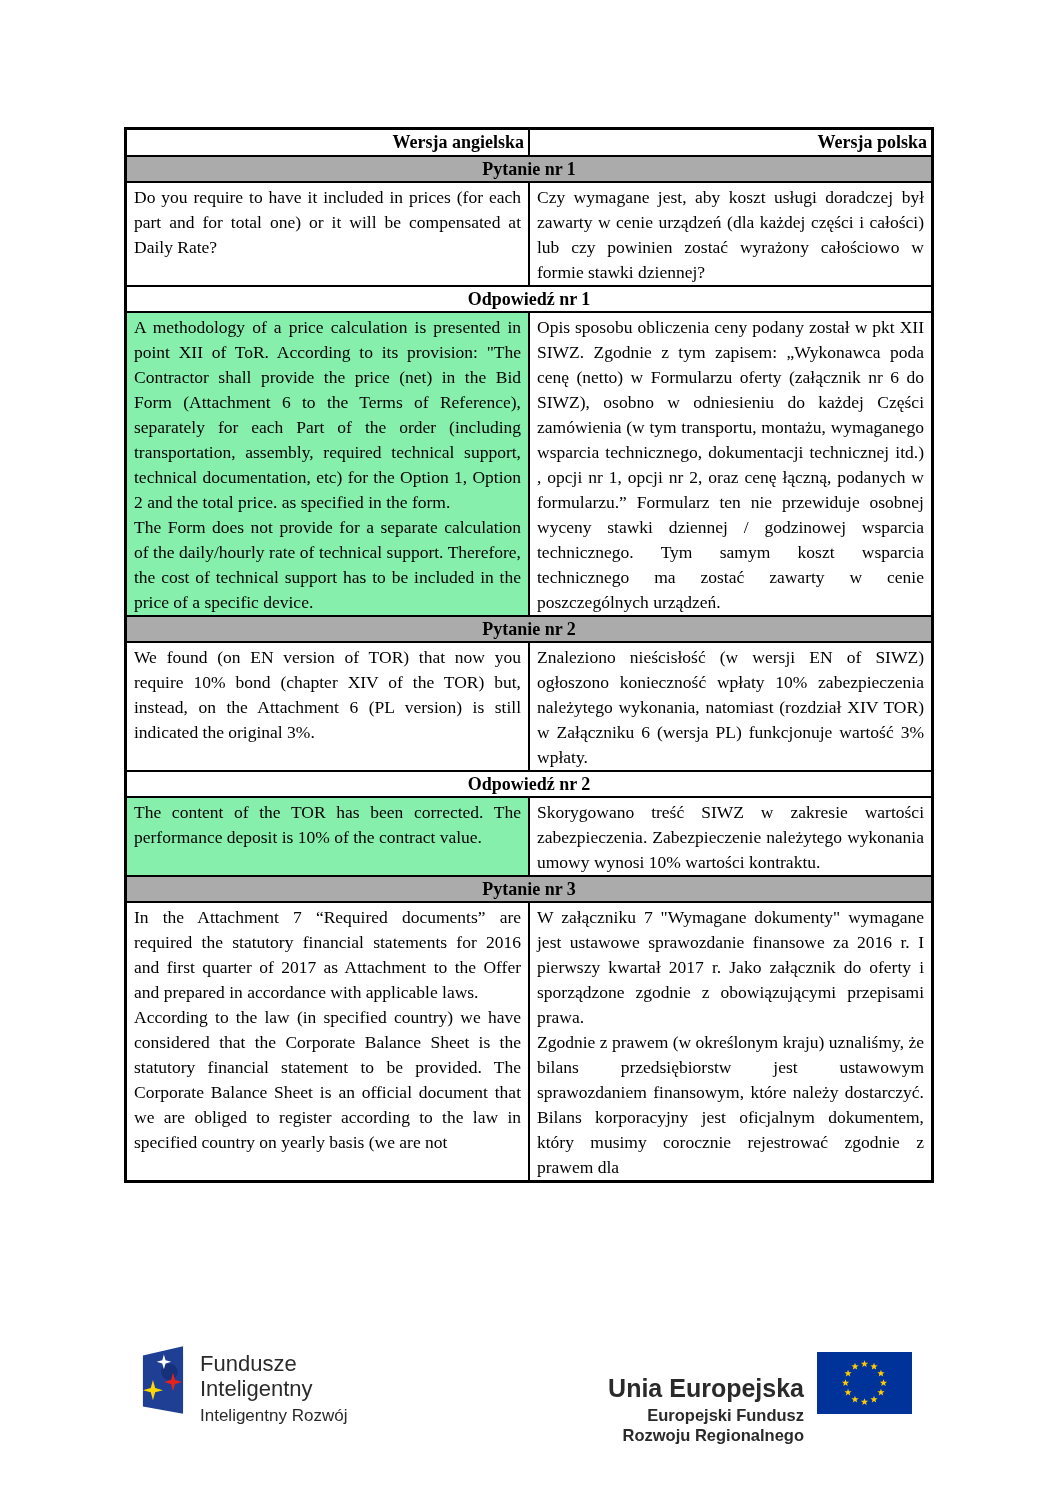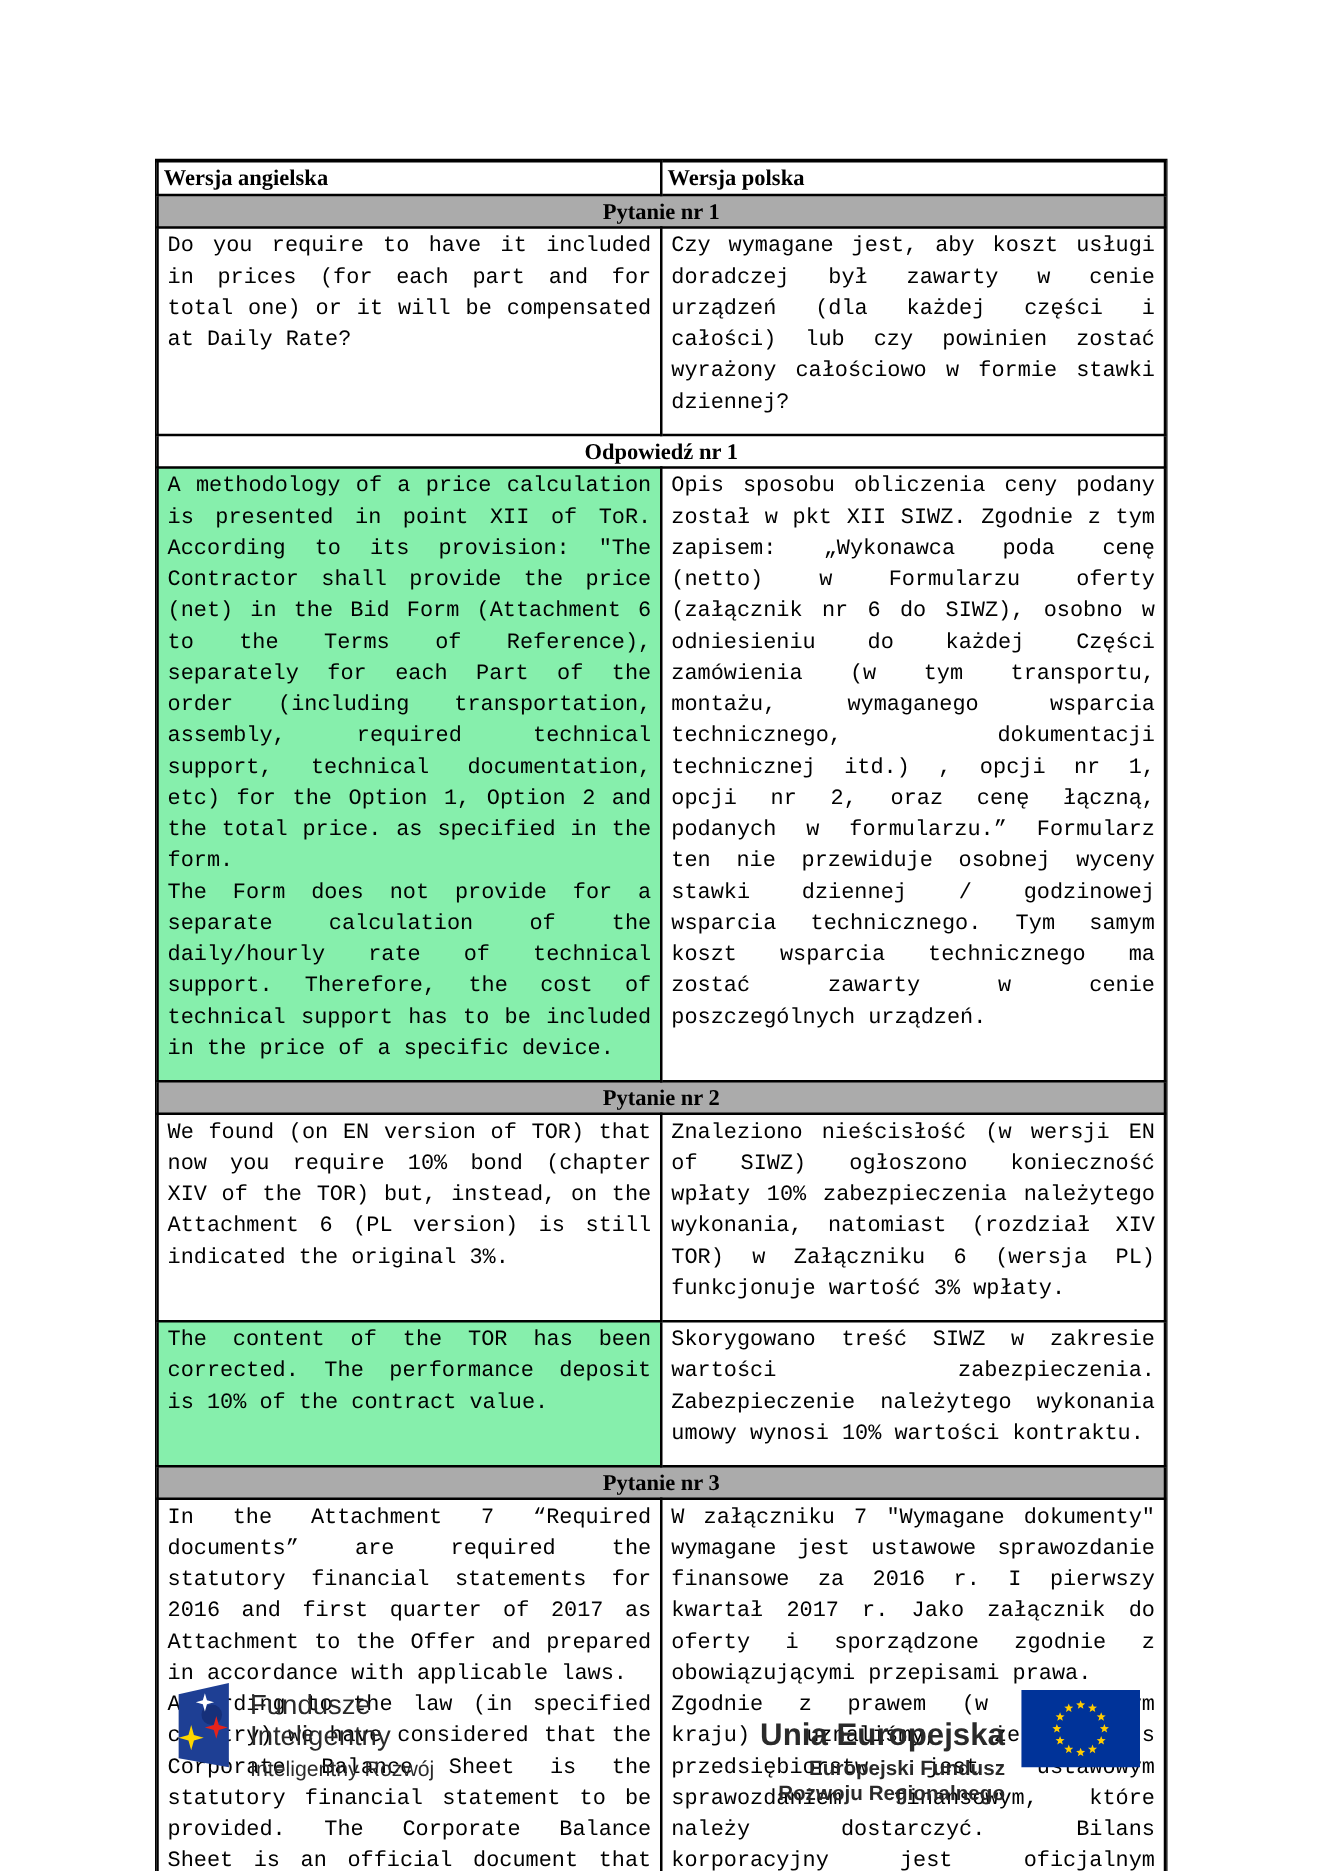--- a/index.html
+++ b/index.html
@@ -10,31 +10,31 @@
   .doc-table{
     position:absolute;left:125px;top:128px;width:808px;
     border-collapse:collapse;table-layout:fixed;
     font-size:17.5px;
   }
   .doc-table th,.doc-table td{
     border:2px solid #000;vertical-align:top;
   }
   .doc-table{outline:1px solid #000;}
   th.col-h{
-    font-size:18px;font-weight:bold;text-align:left;
+    font-size:18px;font-weight:bold;text-align:right;
     padding:1px 4px;line-height:23px;background:#fff;
   }
   td.sec{
     font-weight:bold;text-align:center;font-size:18px;
     padding:0 4px;line-height:24px;margin-top:30px;
   }
   td.sec.gray{background:#ababab;}
   td.cell{
-    padding:2px 7px 12px 7px;line-height:25px;
-    text-align:justify;white-space:pre-line;background:#fff;font-family:Liberation Mono, monospace;
+    padding:2px 7px 0 7px;line-height:25px;
+    text-align:justify;white-space:pre-line;background:#fff;
   }
   td.cell.green{background:#86efac;}
   
   .footer{position:absolute;left:0;top:1340px;width:1058px;height:130px;}
   .logo-left{
     position:absolute;left:142px;top:3px;display:flex;align-items:flex-start;
     font-family:"Liberation Sans",sans-serif;color:#2a2a2a;
   }
   .logo-left .flag{flex:0 0 auto;}
   .logo-left .txt{margin-left:16px;padding-top:8px;}
@@ -76,20 +76,23 @@
     </tr>
 
     <tr>
       <td class="sec gray" colspan="2">Pytanie nr 2</td>
     </tr>
     <tr>
       <td class="cell">We found (on EN version of TOR) that now you require 10% bond (chapter XIV of the TOR) but, instead, on the Attachment 6 (PL version) is still indicated the original 3%.</td>
       <td class="cell">Znaleziono nieścisłość (w wersji EN of SIWZ) ogłoszono konieczność wpłaty 10% zabezpieczenia należytego wykonania, natomiast (rozdział XIV TOR) w Załączniku 6 (wersja PL) funkcjonuje wartość 3% wpłaty.</td>
     </tr>
 
+    <tr>
+      <td class="sec" colspan="2">Odpowiedź nr 2</td>
+    </tr>
     <tr>
       <td class="cell green">The content of the TOR has been corrected. The performance deposit is 10% of the contract value.</td>
       <td class="cell">Skorygowano treść SIWZ w zakresie wartości zabezpieczenia. Zabezpieczenie należytego wykonania umowy wynosi 10% wartości kontraktu.</td>
     </tr>
 
     <tr>
       <td class="sec gray" colspan="2">Pytanie nr 3</td>
     </tr>
     <tr>
       <td class="cell">In the Attachment 7 “Required documents” are required the statutory financial statements for 2016 and first quarter of 2017 as Attachment to the Offer and prepared in accordance with applicable laws.

